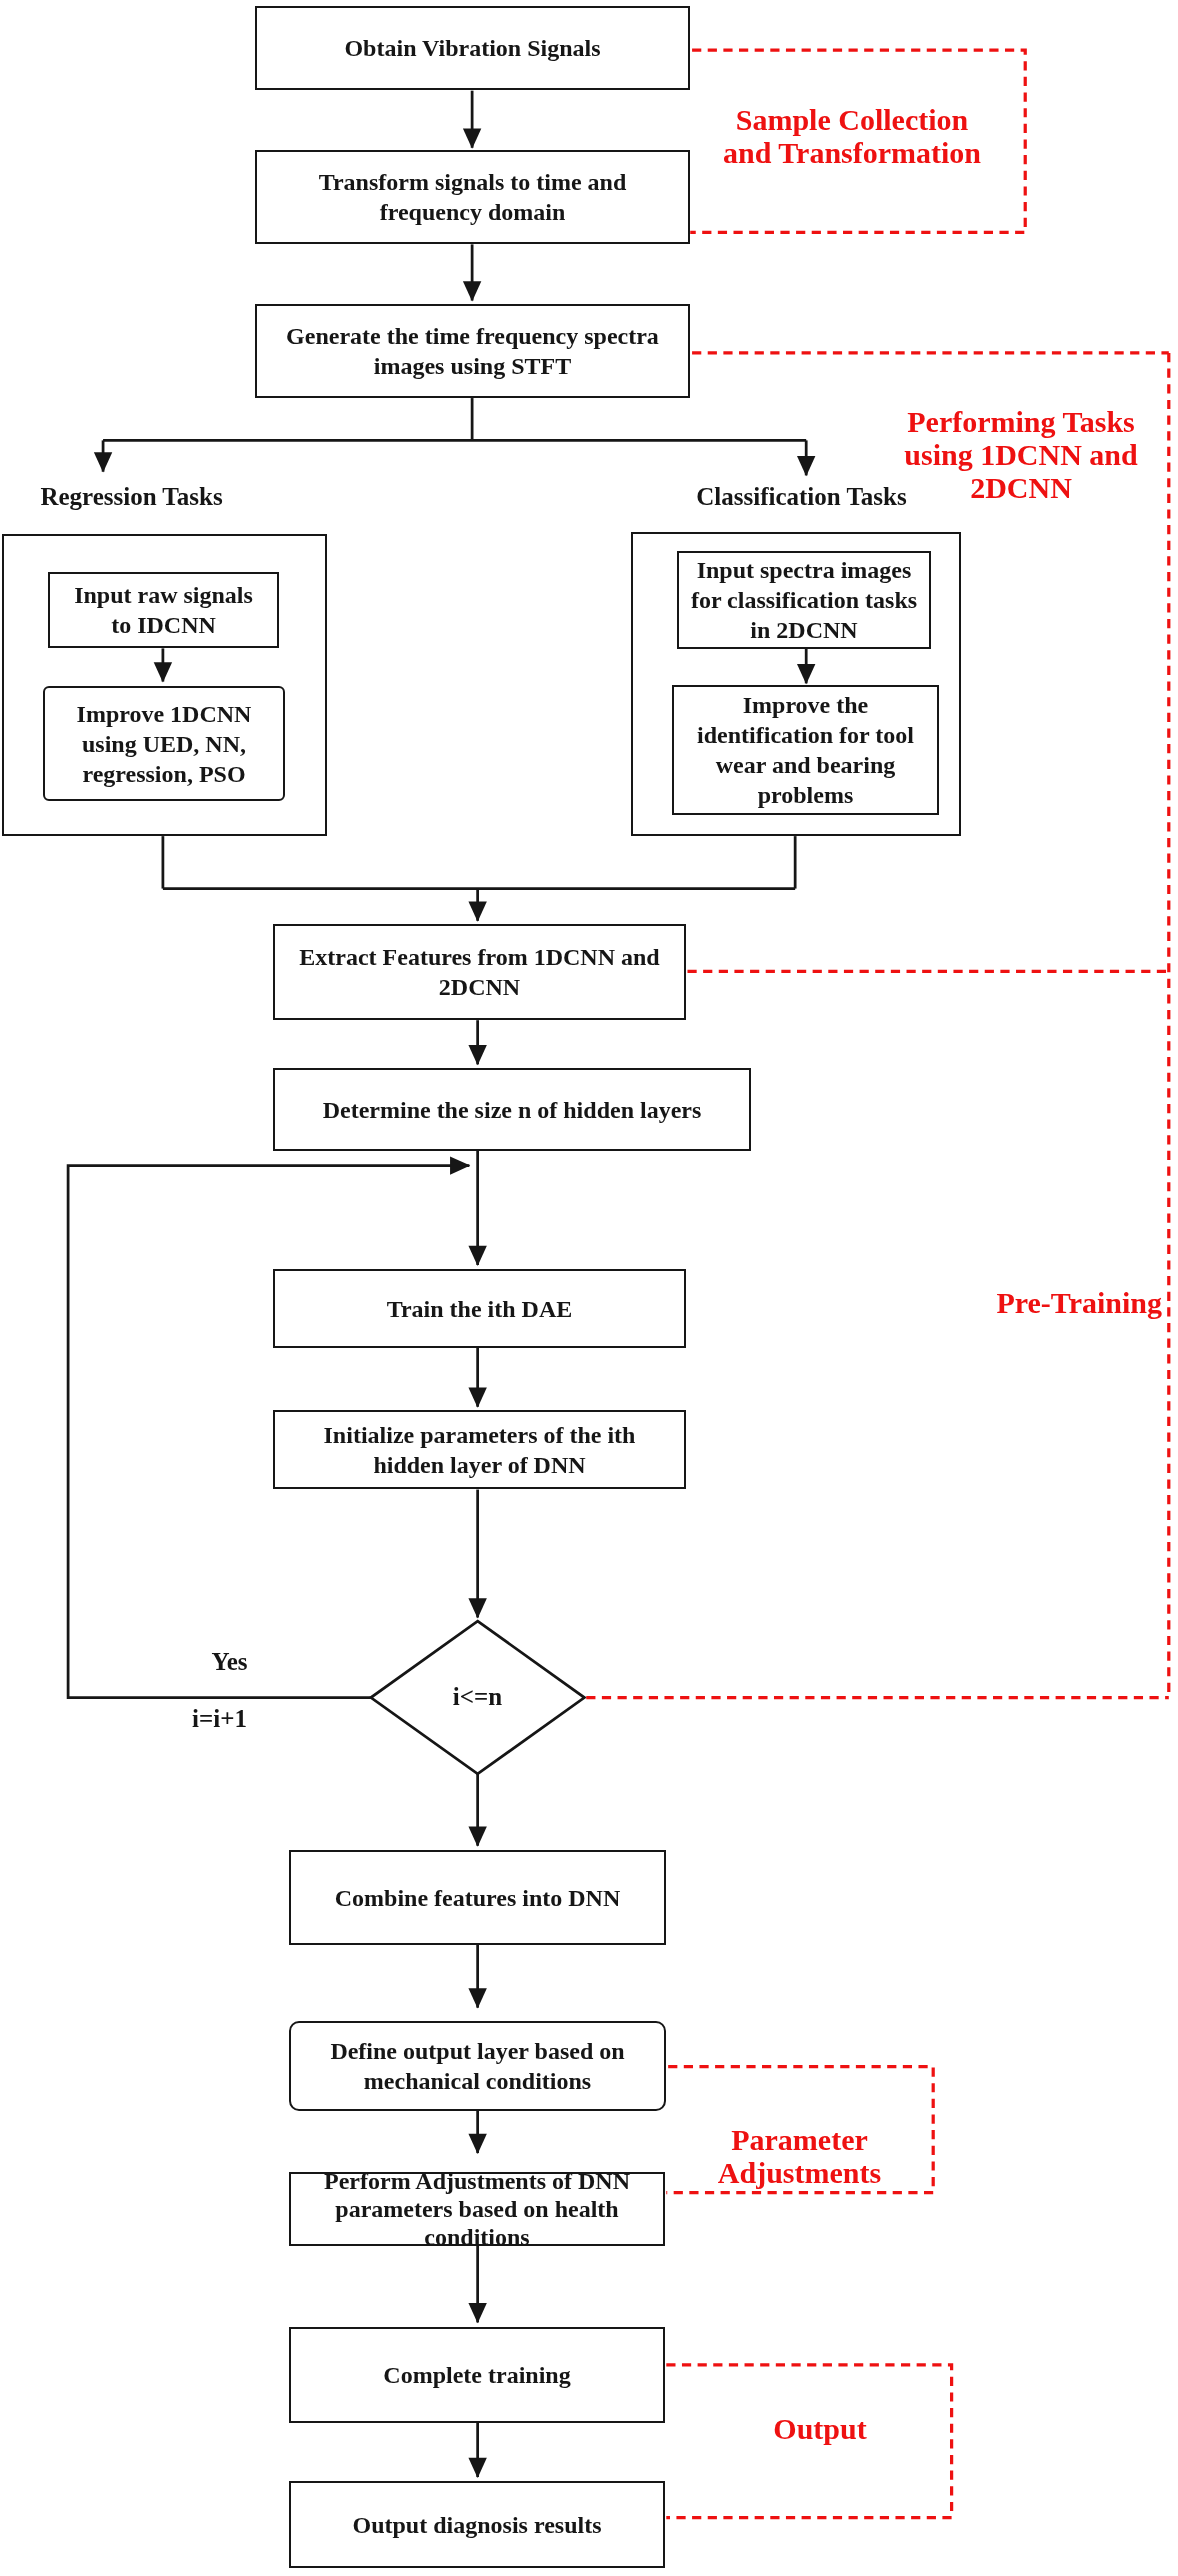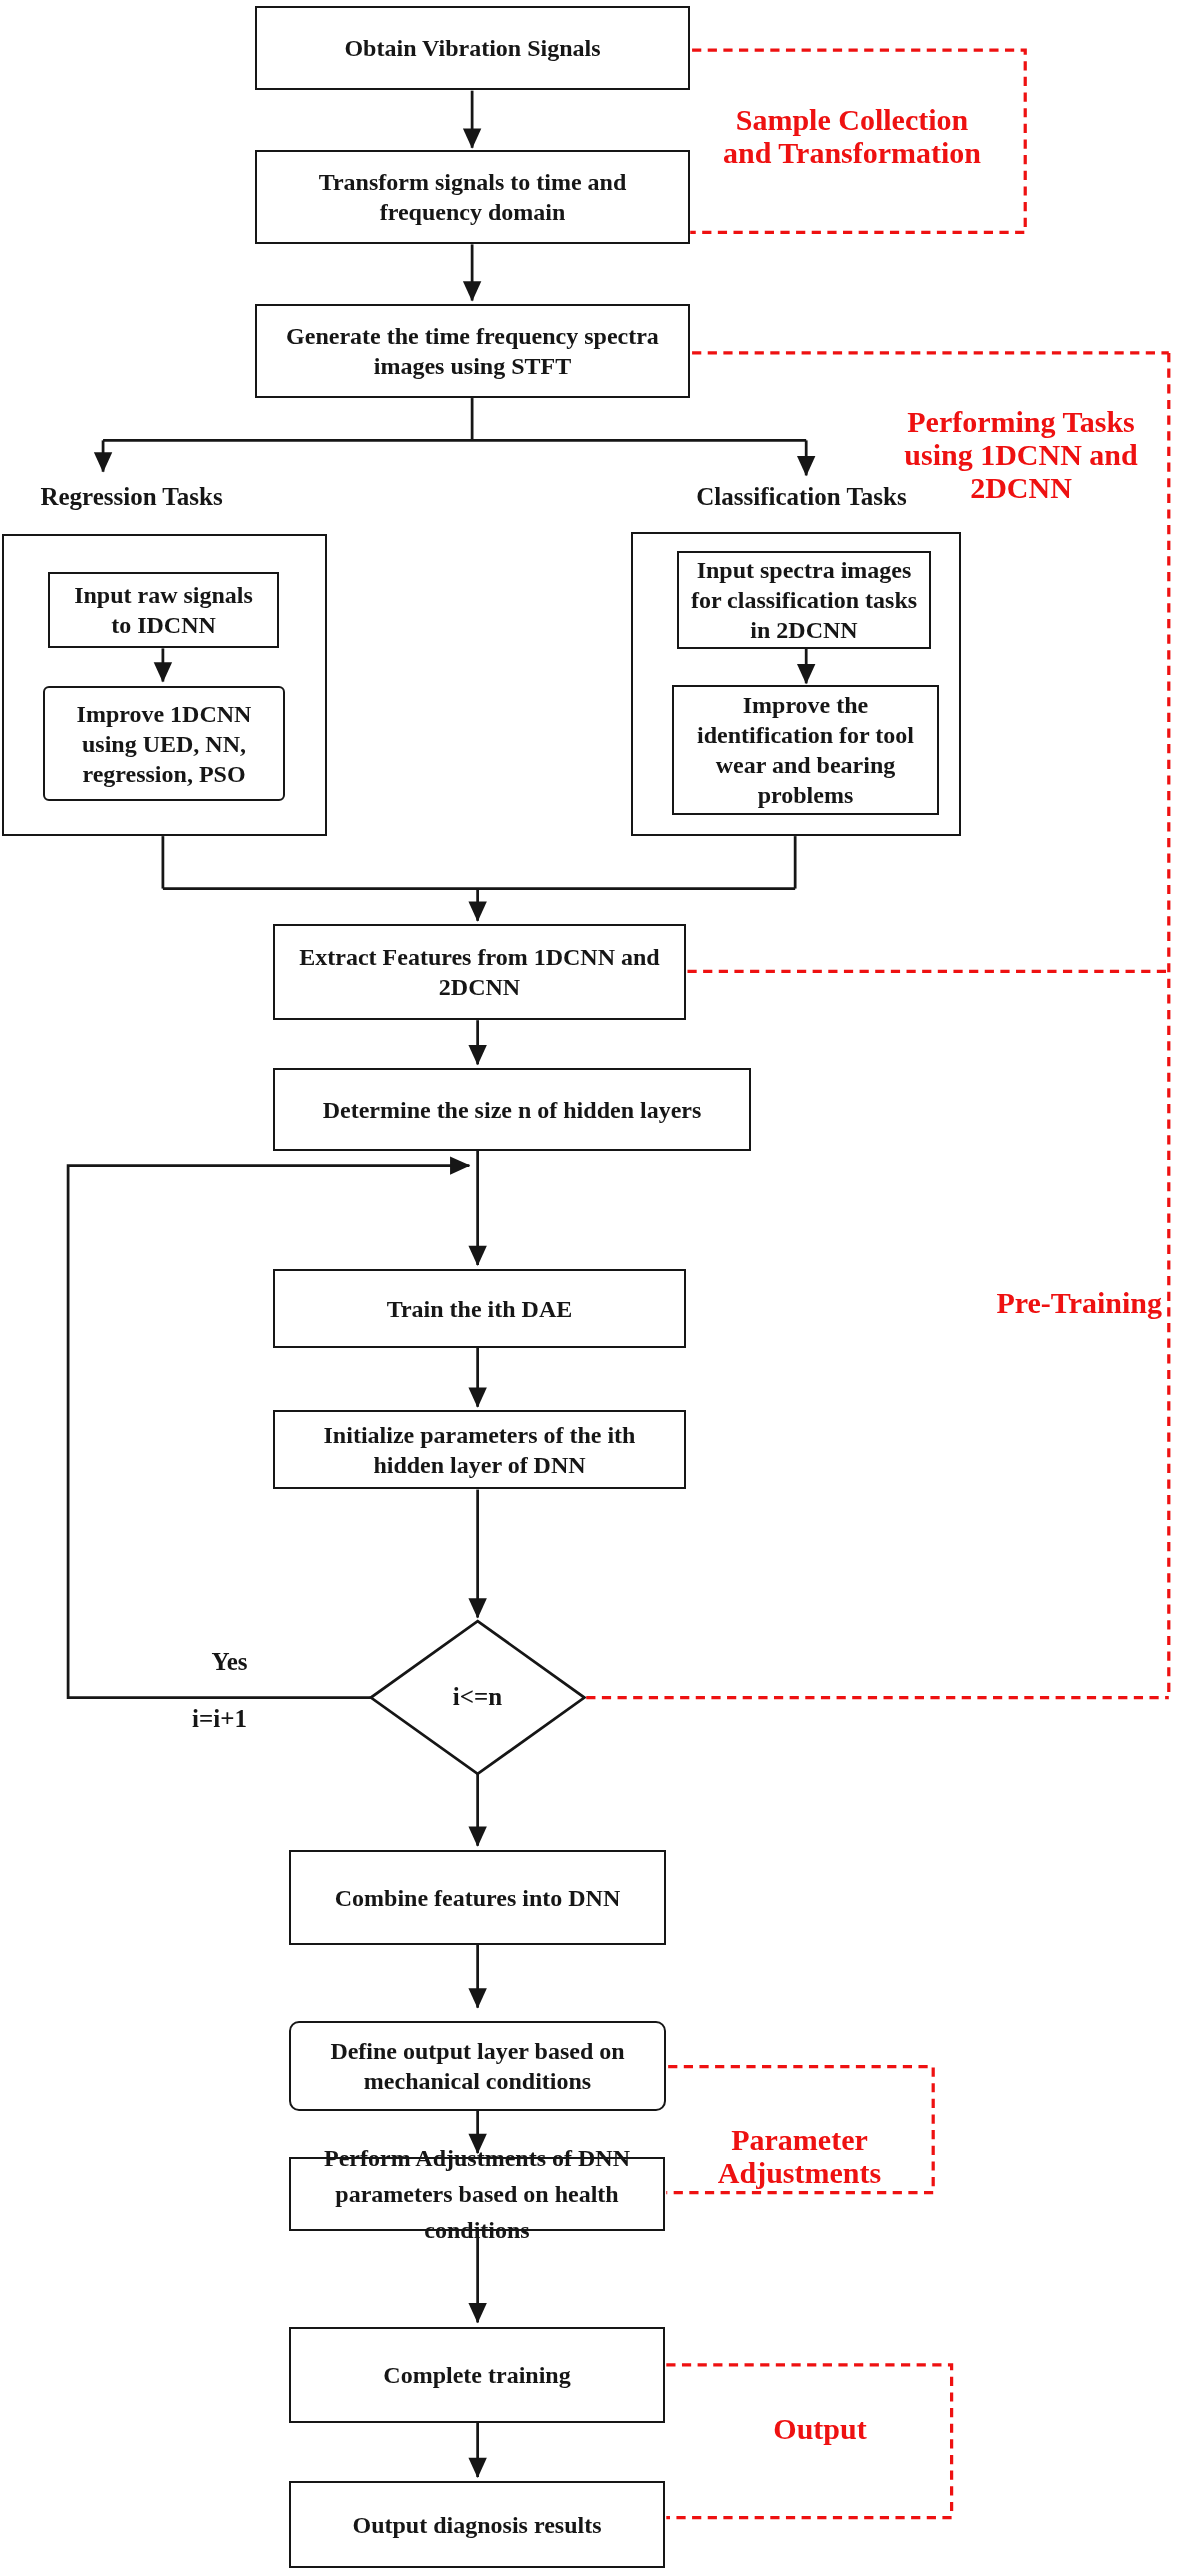--- a/index.html
+++ b/index.html
@@ -13,21 +13,21 @@
     display:flex;align-items:center;justify-content:center;text-align:center;
     font-weight:700;font-size:24px;line-height:30px;z-index:2;
   }
   .node.pad{padding:0 24px;}
   .node.pad-sm{padding:0 2.8px;}
   .outer{background:transparent;z-index:1;}
   .inner-a{padding:0 20px;}
   .inner-b{padding:0 13px;}
   .inner-c{padding:0 3.7px;}
   .inner-d{padding:0 1.8px;}
-  .tight{line-height:36px;}
+  .tight{line-height:28px;margin-top:15px;}
   .lbl{
     position:absolute;text-align:center;font-weight:700;font-size:25px;line-height:29.5px;
     color:#161616;z-index:2;background:transparent;
   }
   .red{
     position:absolute;text-align:center;font-weight:700;font-size:30px;line-height:33px;
     color:#ee1111;z-index:2;background:transparent;
   }
   .red.right{text-align:right;}
 </style>

